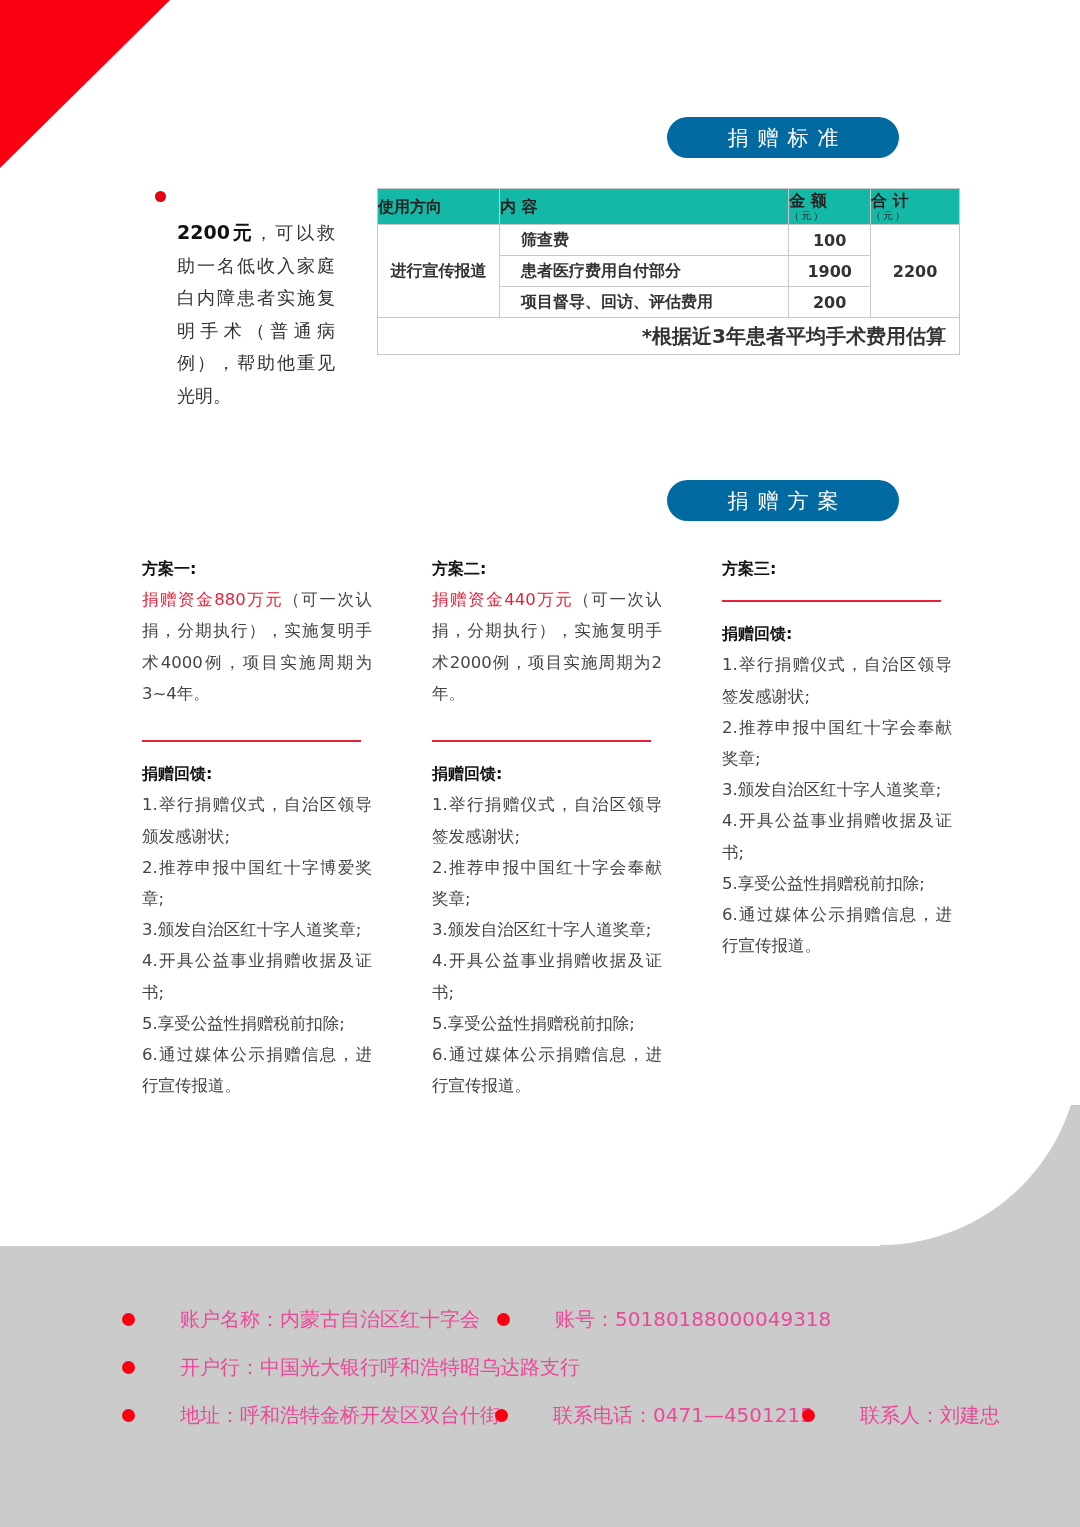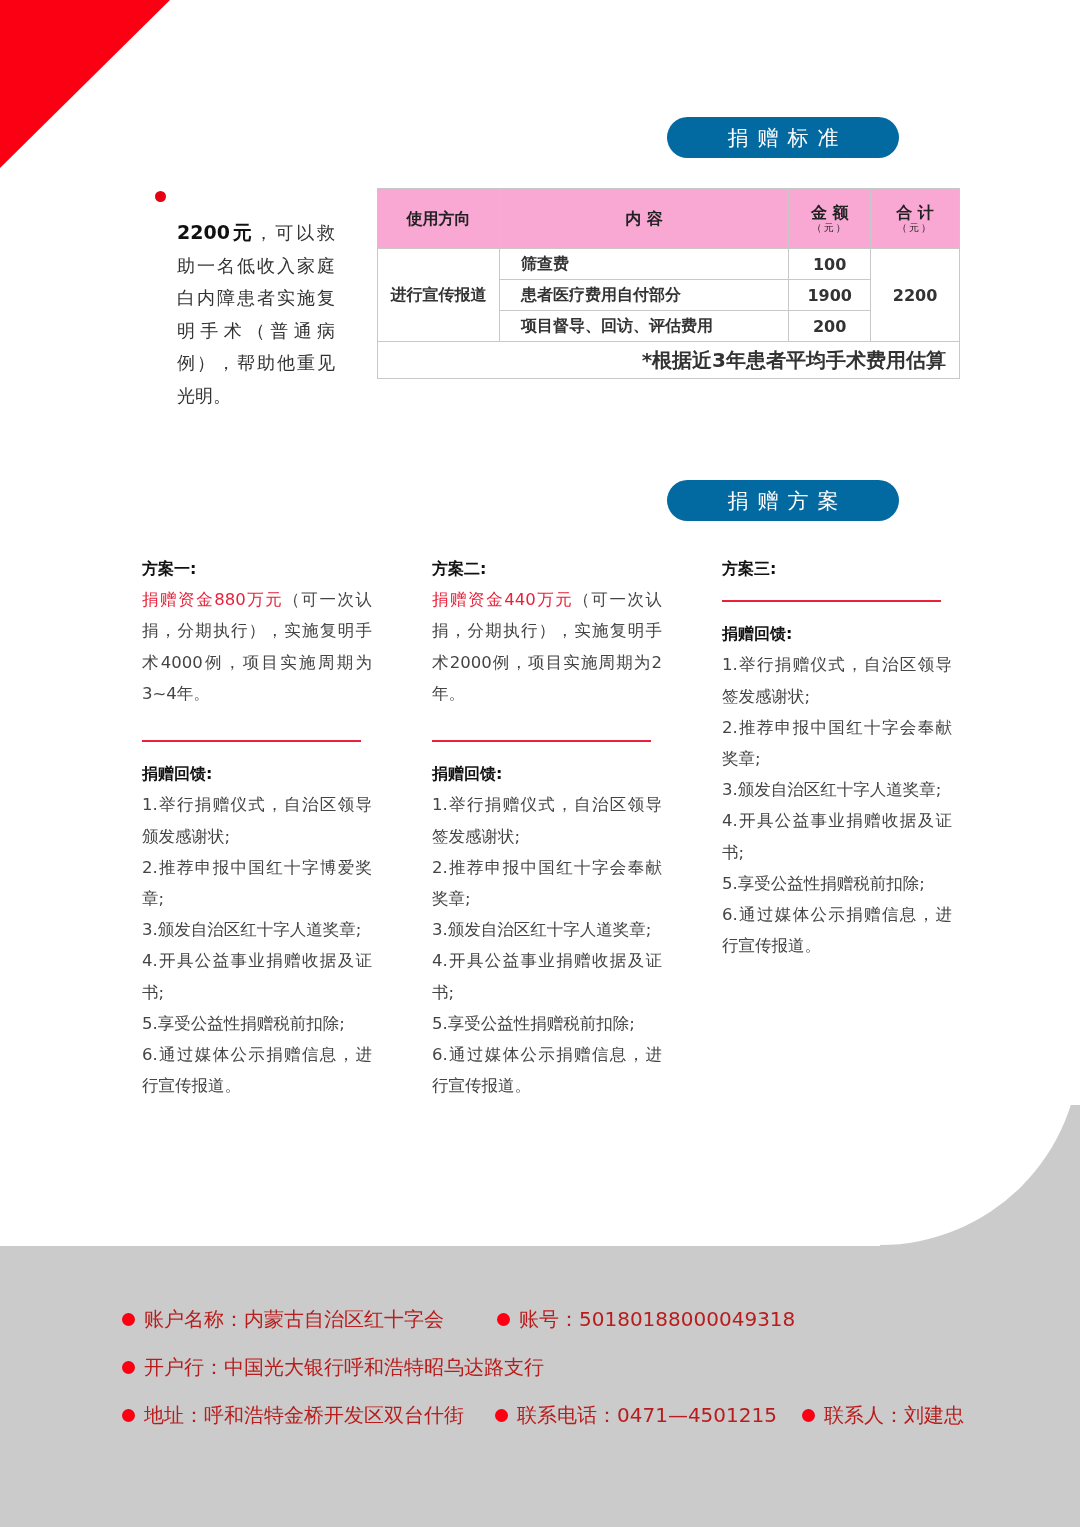--- a/index.html
+++ b/index.html
@@ -32,22 +32,22 @@
   }
   .intro .text { padding-left: 22px; text-align: justify; margin-top: 36px; }
   .intro .amount { font-weight: bold; color: #111; font-size: 19px; }
 
   table.std {
     position: absolute; left: 377px; top: 188px; width: 583px;
     border-collapse: collapse; font-size: 16px; color: #333;
   }
   table.std td, table.std th { border: 1px solid #c8c8c8; }
   table.std thead th {
-    background: #f9a8d4; height: 60px; font-weight: bold; font-size: 16px; color: #222;
-    text-align: center; line-height: 18px;
+    background: #14b8a6; height: 36px; font-weight: bold; font-size: 16px; color: #222;
+    text-align: left; line-height: 18px;
   }
   table.std thead th .unit { display: block; font-size: 10px; font-weight: normal; line-height: 12px; letter-spacing: 2px; }
   table.std tbody td { height: 31px; text-align: center; font-weight: bold; }
   table.std tbody td.content { text-align: left; padding-left: 21px; }
   table.std tbody td.dir { font-size: 16px; white-space: nowrap; }
   table.std tbody tr.note td { height: 37px; text-align: right; padding-right: 13px; font-size: 20px; }
 
   .plan {
     position: absolute; top: 553px; width: 230px;
     font-size: 16.5px; line-height: 31.2px; color: #444;
@@ -69,21 +69,21 @@
   .gray-curve {
     position: absolute; left: 880px; top: 1105px; width: 200px; height: 142px;
     background: #cbcbcb; overflow: hidden;
   }
   .gray-curve::before {
     content: ""; position: absolute; left: -200px; top: -260px; width: 400px; height: 400px;
     border-radius: 50%; background: #ffffff;
   }
 
   .contact {
-    position: absolute; font-size: 20px; color: #b91c1c; display: flex; align-items: center; white-space: nowrap;
+    position: absolute; font-size: 20px; color: #ec4899; display: flex; align-items: center; white-space: nowrap; gap: 36px;
   }
   .contact .dot { width: 13px; height: 13px; border-radius: 50%; background: #fb0012; margin-right: 9px; flex: none; }
   .c-account-name { left: 122px; top: 1306px; }
   .c-account-no   { left: 497px; top: 1306px; }
   .c-bank         { left: 122px; top: 1354px; }
   .c-address      { left: 122px; top: 1402px; text-align: center; }
   .c-phone        { left: 495px; top: 1402px; }
   .c-person       { left: 802px; top: 1402px; }
 </style>
 </head>

